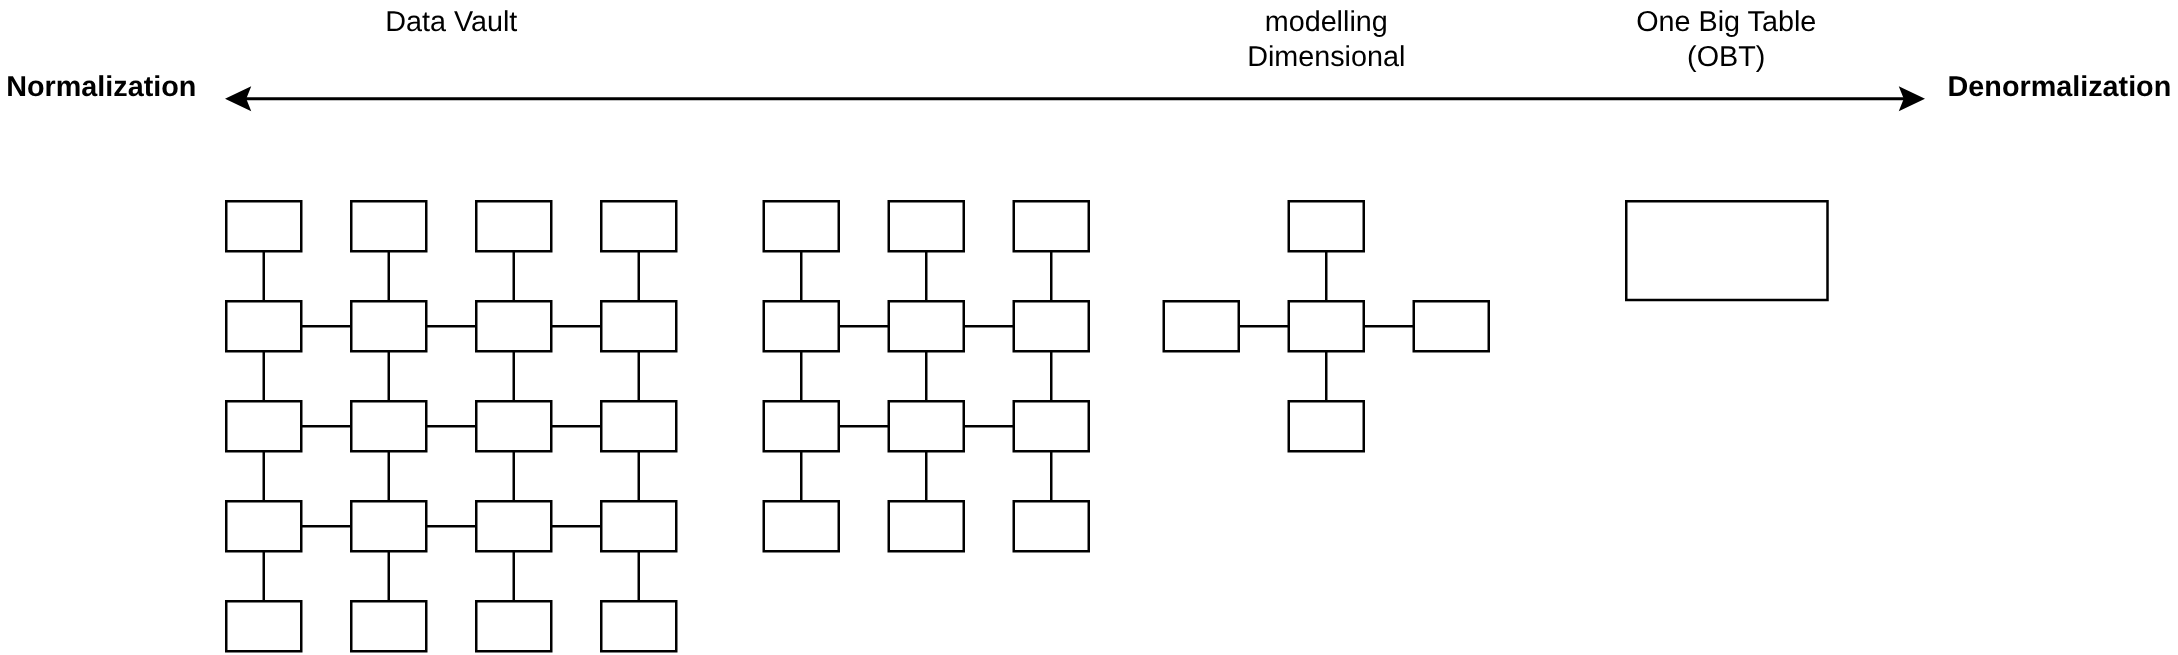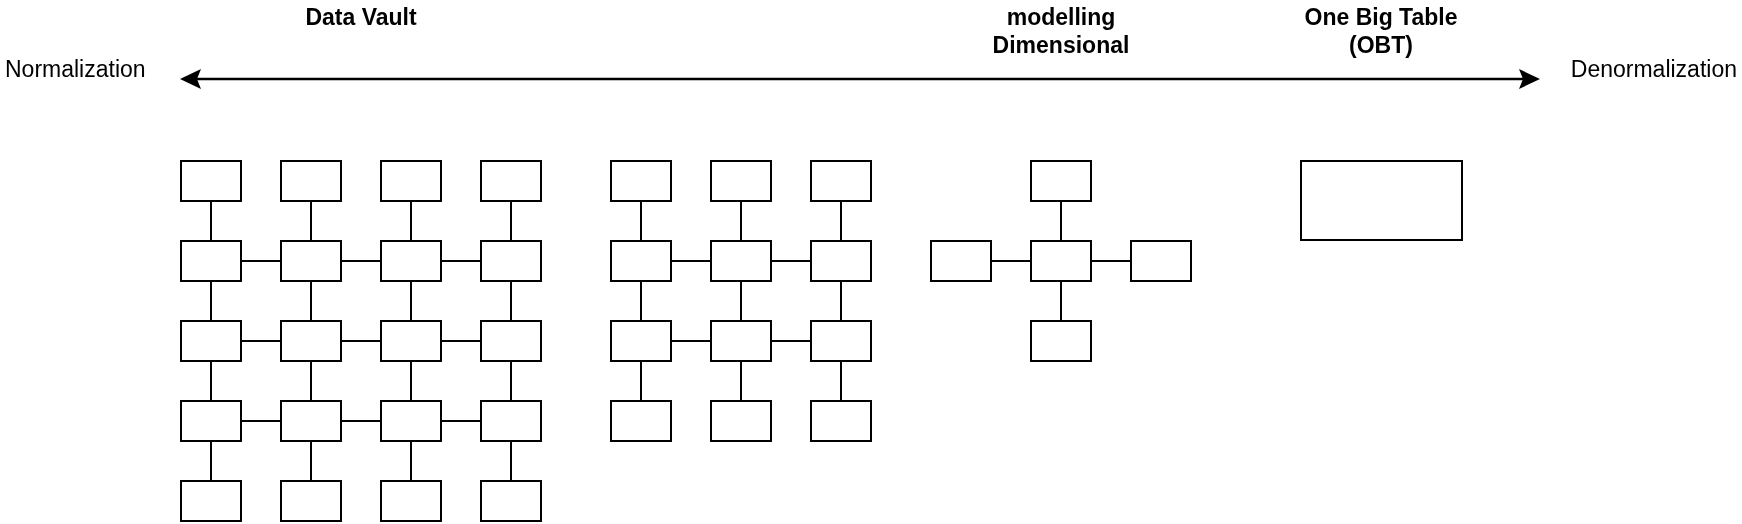--- a/index.html
+++ b/index.html
@@ -13,32 +13,32 @@
     overflow: hidden;
   }
   .approach-label {
     position: absolute;
     top: 3px;
     width: 300px;
     text-align: center;
     font-size: 23px;
     line-height: 28px;
     white-space: nowrap;
-    font-weight: bold;
   }
   #label-dv  { left: 211px; }
   #label-3nf { left: 591px; }
   #label-dim { left: 911px; }
   #label-obt { left: 1231px; }
   .axis-label {
     position: absolute;
     top: 56px;
     font-size: 23px;
     line-height: 27px;
     white-space: nowrap;
+    font-weight: bold;
   }
   #axis-left  { left: 5px; }
   #axis-right { right: 5px; }
   .diagram-svg { position: absolute; left: 0; top: 0; }
 </style>
 </head>
 <body>
 
 <div class="canvas">
 

